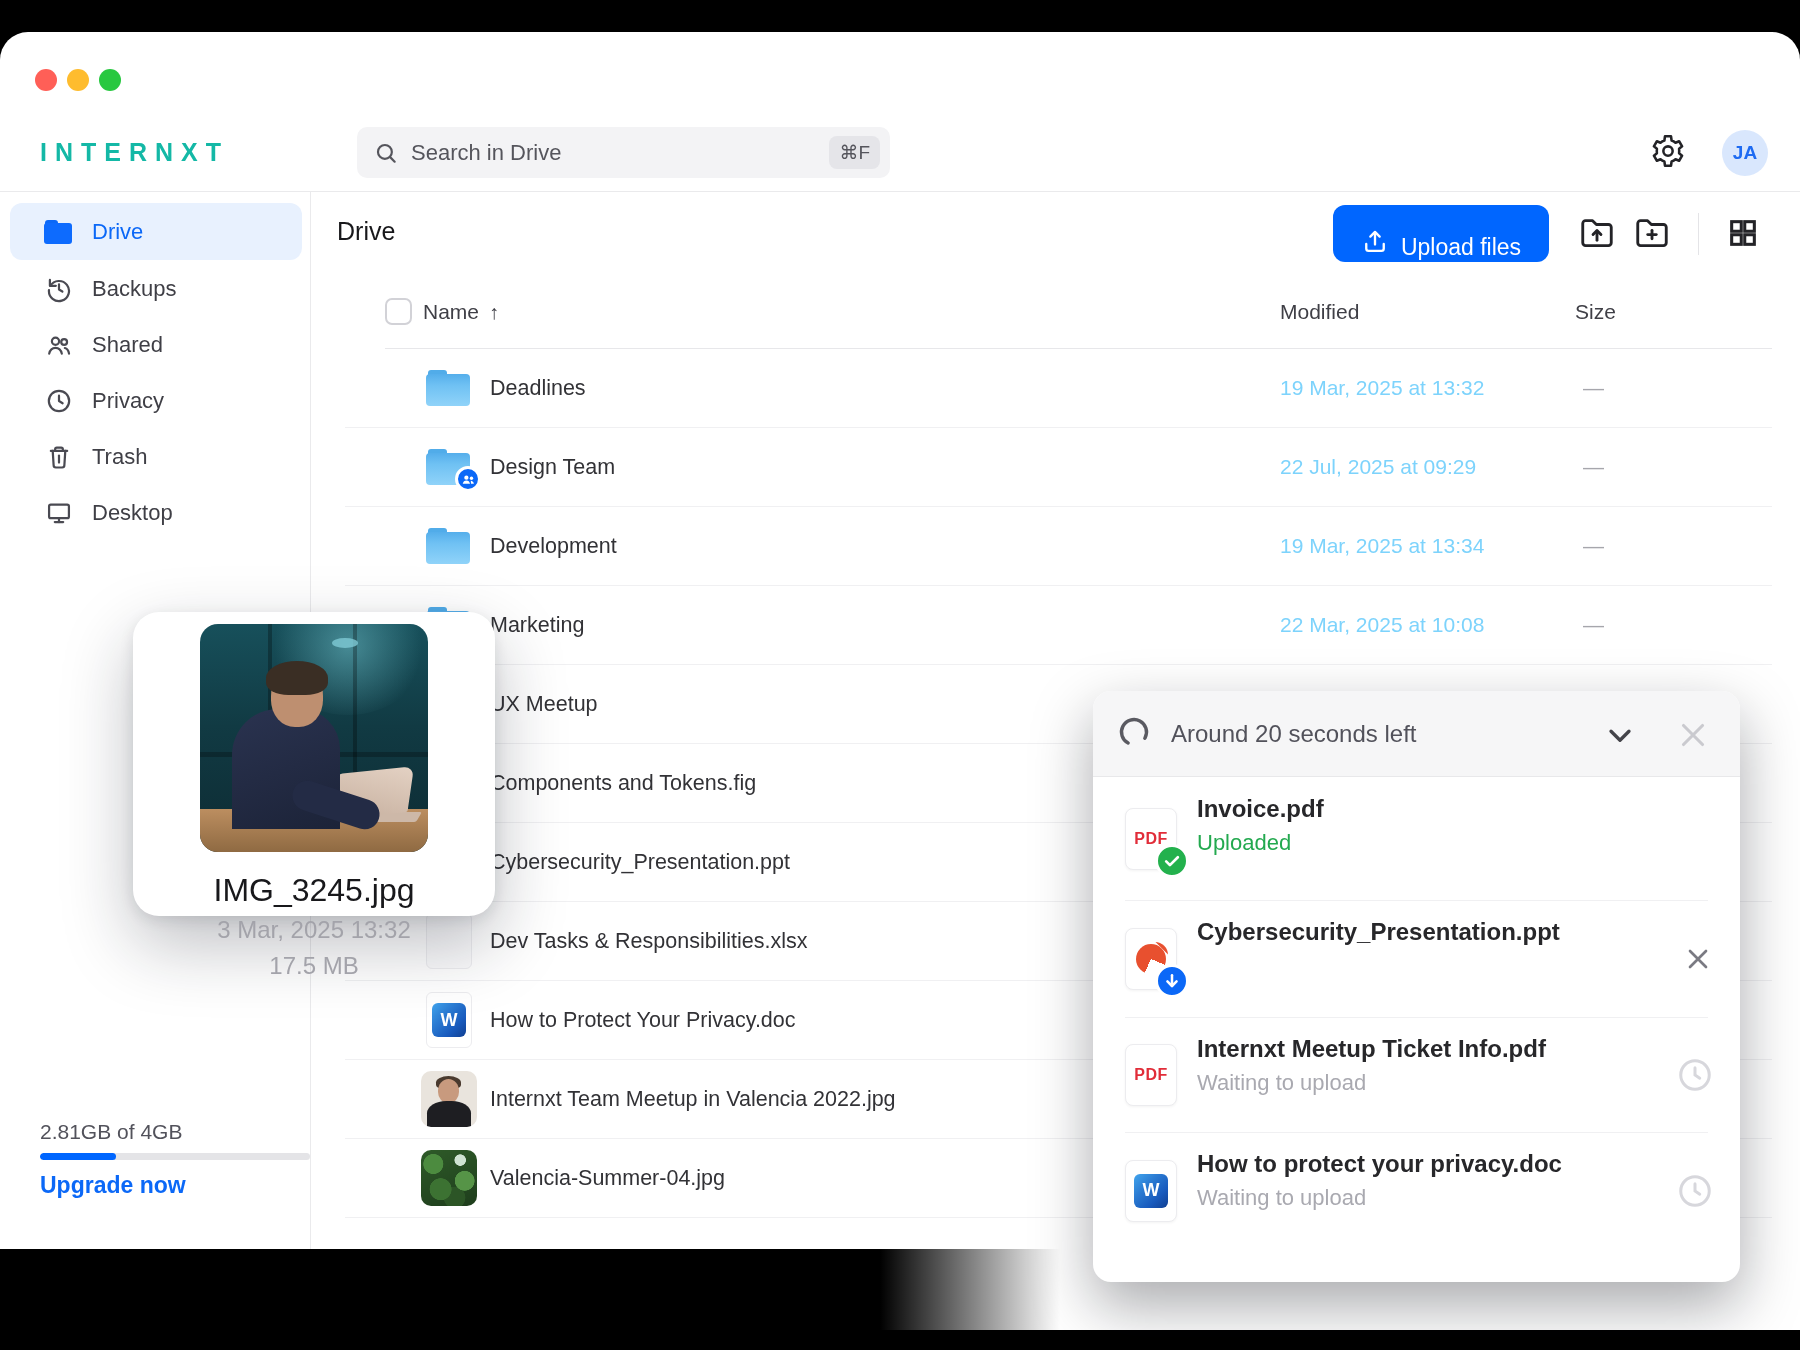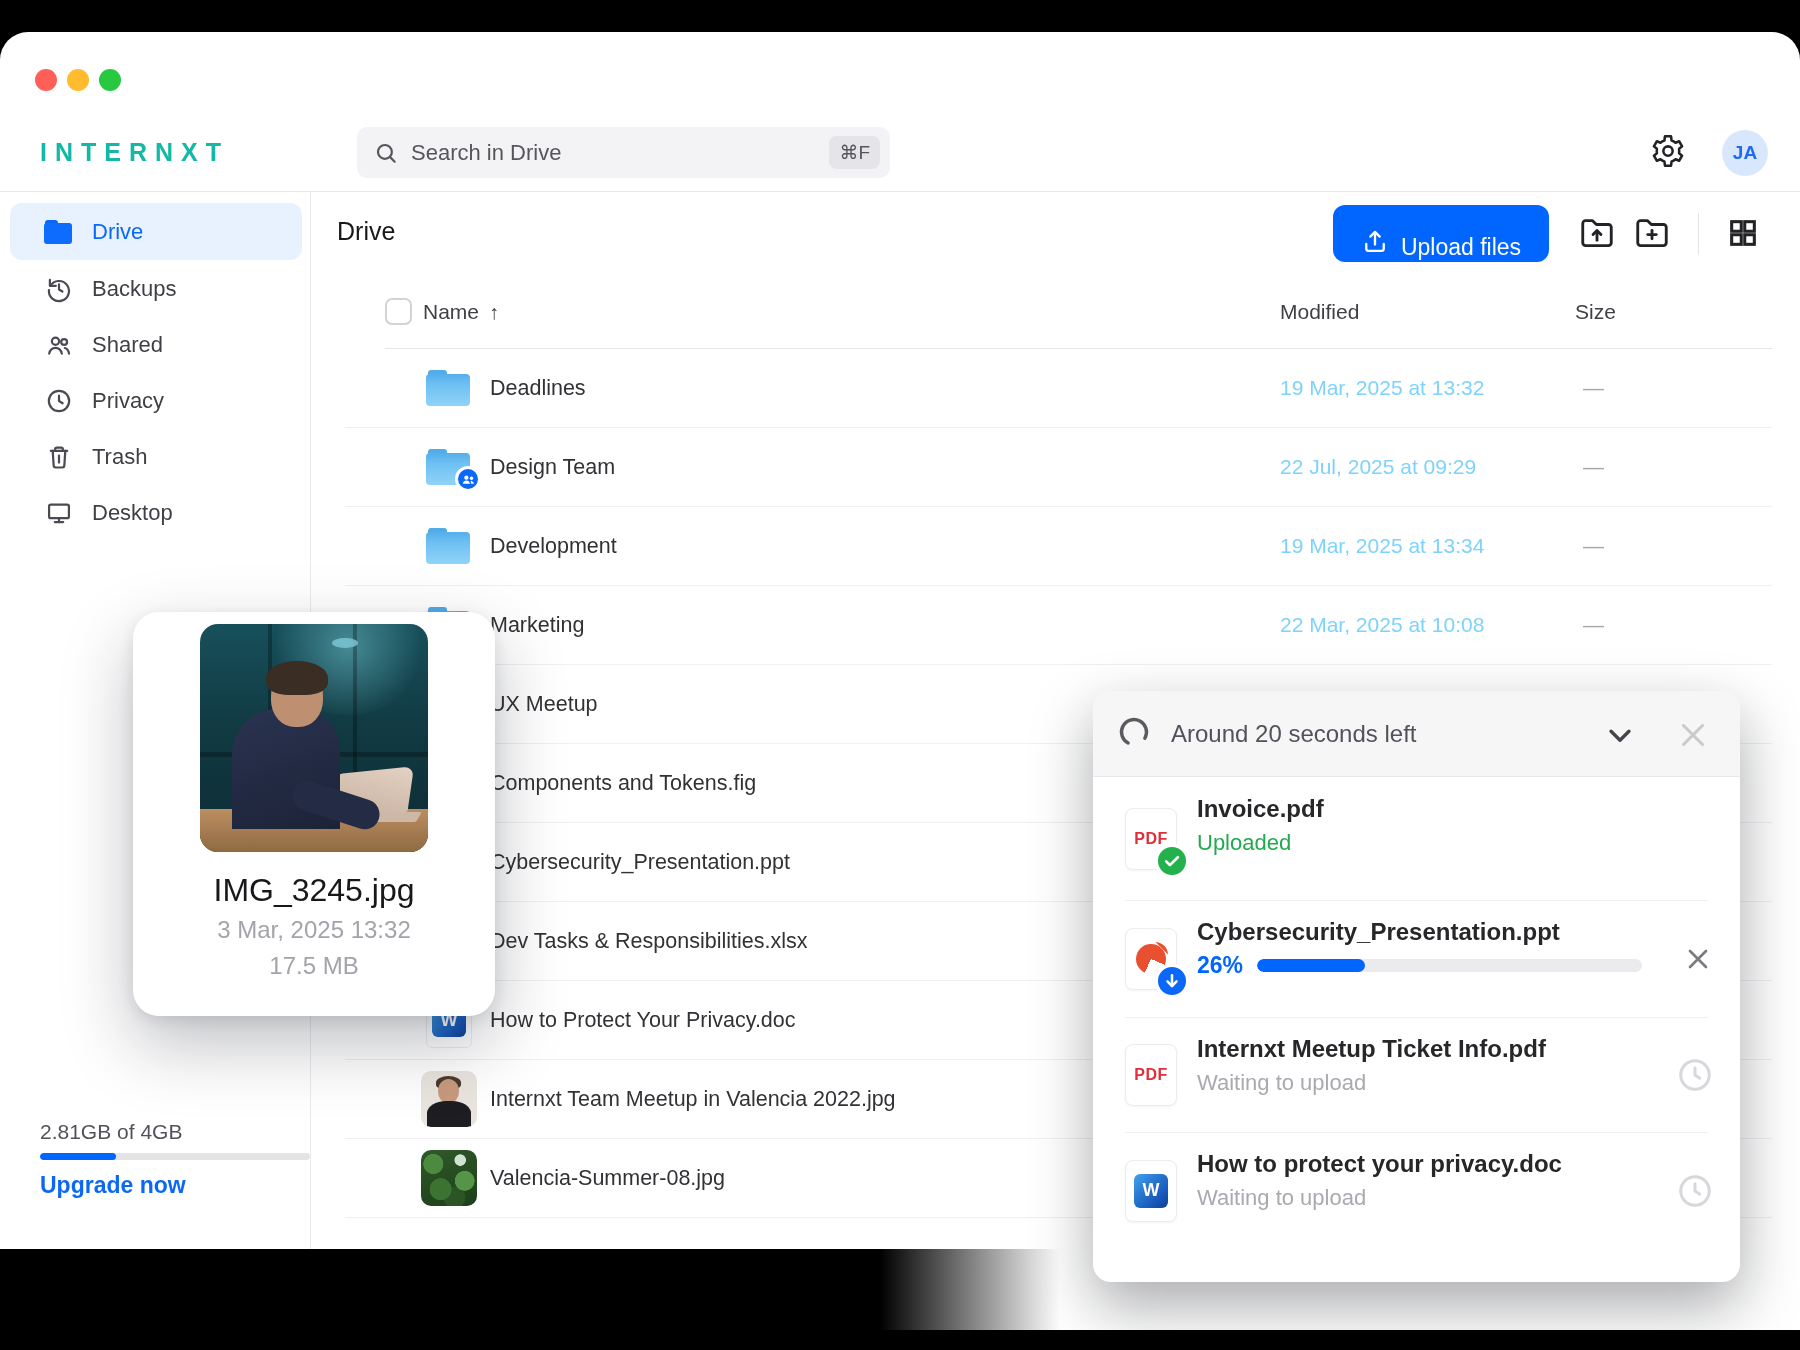--- a/index.html
+++ b/index.html
@@ -82,21 +82,21 @@
      radial-gradient(circle at 35% 70%, #3C7232 0 20%, transparent 21%),
      radial-gradient(circle at 60% 85%, #2C5526 0 18%, transparent 19%),
      linear-gradient(160deg,#2E5A28 0%,#1E3D1C 100%);}
   .file-plain{width:46px;height:56px;background:#FBFBFC;border:1px solid #EDEDF0;border-radius:6px;}
   .word-logo{width:34px;height:34px;border-radius:6px;color:#fff;font-weight:800;font-size:18px;
              display:flex;align-items:center;justify-content:center;
              background:linear-gradient(135deg,#41A5EE 0%,#2B7CD3 35%,#185ABD 70%,#103F91 100%);}
   .doc-card{width:46px;height:56px;background:#fff;border:1px solid #ECECEF;border-radius:6px;
             display:flex;align-items:center;justify-content:center;}
   
-  .preview-card{position:absolute;left:133px;top:612px;width:362px;height:404px;background:#fff;
+  .preview-card{position:absolute;left:133px;top:612px;width:362px;height:304px;background:#fff;
                 border-radius:26px;box-shadow:0 28px 70px rgba(20,25,40,.28), 0 4px 14px rgba(20,25,40,.10);
                 z-index:5;text-align:center;}
   .photo{position:absolute;left:67px;top:12px;width:228px;height:228px;border-radius:18px;overflow:hidden;
          background:linear-gradient(180deg,#17505B 0%,#113A43 45%,#0D2B33 100%);}
   .ph-glow{position:absolute;left:30%;top:-20%;width:70%;height:60%;border-radius:50%;
            background:radial-gradient(circle,rgba(110,190,200,.55) 0%,rgba(110,190,200,0) 70%);}
   .ph-mull1{position:absolute;left:30%;top:0;width:4px;height:70%;background:rgba(0,0,0,.28);}
   .ph-mull2{position:absolute;left:67%;top:0;width:4px;height:70%;background:rgba(0,0,0,.28);}
   .ph-rail{position:absolute;left:0;top:56%;width:100%;height:5px;background:rgba(0,0,0,.25);}
   .ph-lamp{position:absolute;left:58%;top:6%;width:26px;height:10px;border-radius:50%;background:#7EC9D4;opacity:.8;}
@@ -419,21 +419,21 @@
           </span>
         </span>
         <span class="trow-name">Internxt Team Meetup in Valencia 2022.jpg</span>
         <span class="trow-date"></span>
         <span class="trow-size"></span>
       </div>
       <div class="trow" style="top: 1139px;">
         <span class="trow-ico">
           <span class="thumb thumb-leaves"></span>
         </span>
-        <span class="trow-name">Valencia-Summer-08.jpg</span>
+        <span class="trow-name">Valencia-Summer-04.jpg</span>
         <span class="trow-date"></span>
         <span class="trow-size"></span>
       </div>
     </div>
 
   <div class="white-fade"></div>
   <div class="white-patch"></div>
 
   <div class="preview-card">
     <div class="photo">
@@ -496,26 +496,20 @@
               <span class="pie-wedge"></span>
             </span>
             <span class="badge badge-blue">
               <svg width="20" height="20" viewBox="0 0 24 24" fill="none" stroke="#fff" stroke-width="3" stroke-linecap="round" stroke-linejoin="round">
                 <path d="M12 5v13"></path>
                 <path d="M6.5 12.5L12 18l5.5-5.5"></path>
               </svg>
             </span>
           </span>
           <span class="up-name">Cybersecurity_Presentation.ppt</span>
-          <span class="up-progress-line">
-            <span class="up-pct">26%</span>
-            <span class="pbar">
-              <span class="pbar-fill" style="display: block; width: 28%;"></span>
-            </span>
-          </span>
           <span class="row-right">
             <svg width="32" height="32" viewBox="0 0 24 24" fill="none" stroke="#7A7A82" stroke-width="2" stroke-linecap="round">
               <path d="M6 6l12 12M18 6L6 18"></path>
             </svg>
           </span>
         </div>
         <div class="up-sep" style="top: 441px;"></div>
         <div class="up-row" style="top: 326px; height: 115px;">
           <span class="up-icobox">
             <span class="pdf-label">PDF</span>

